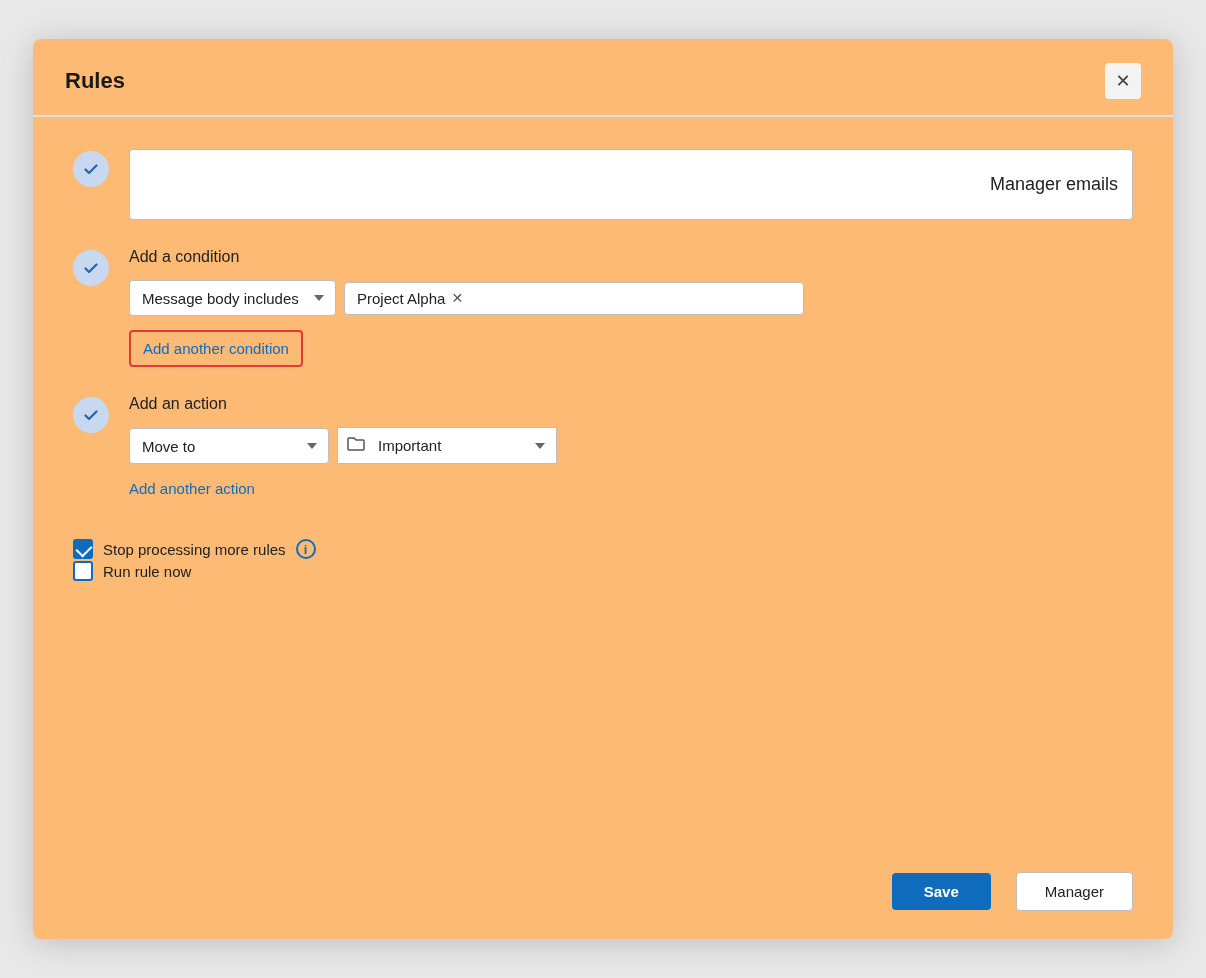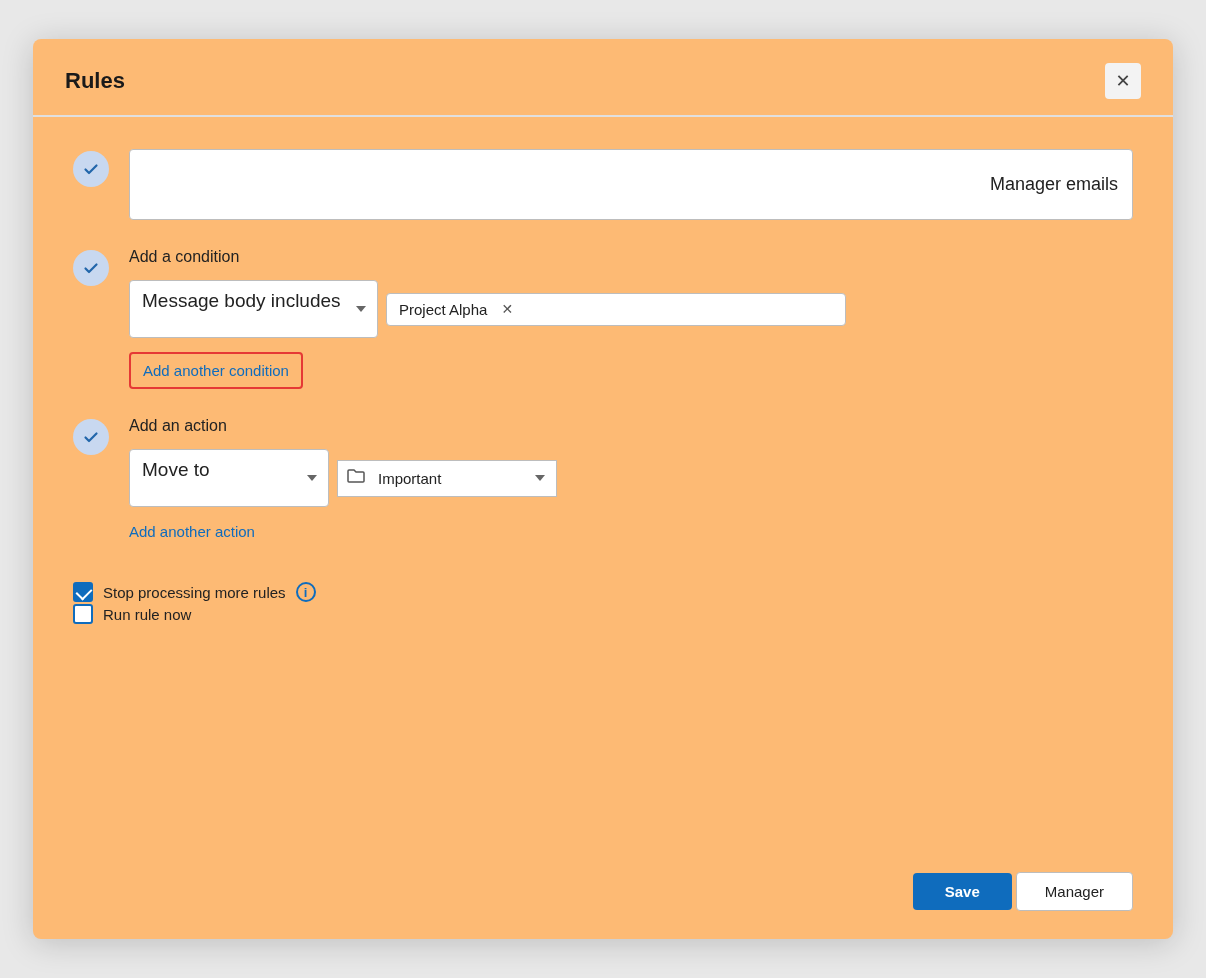--- a/index.html
+++ b/index.html
@@ -100,22 +100,22 @@
       align-items: center;
       gap: 8px;
       margin-bottom: 10px;
     }
     .select-dropdown {
       appearance: none;
       -webkit-appearance: none;
       background: #fff;
       border: 1.5px solid #bdbdbd;
       border-radius: 4px;
-      padding: 9px 36px 26px 12px;
-      font-size: 19px;
+      padding: 9px 36px 8px 12px;
+      font-size: 15px;
       color: #222;
       cursor: pointer;
       position: relative;
       outline: none;
       min-width: 200px;
     }
     .dropdown-wrapper {
       position: relative;
       display: inline-block;
     }
@@ -139,21 +139,21 @@
       padding: 7px 12px;
       display: flex;
       align-items: center;
       gap: 8px;
       min-width: 460px;
       background: #fff;
     }
     .tag {
       display: flex;
       align-items: center;
-      gap: 14px;
+      gap: 6px;
       font-size: 15px;
       color: #222;
     }
     .tag-close {
       cursor: pointer;
       color: #555;
       font-size: 14px;
       line-height: 1;
       background: none;
       border: none;
@@ -278,21 +278,21 @@
       color: #0f6cbd;
       font-weight: 700;
       cursor: pointer;
       flex-shrink: 0;
     }
     
     .dialog-footer {
       display: flex;
       justify-content: flex-end;
       align-items: center;
-      gap: 4px;
+      gap: 25px;
       padding: 20px 40px 28px 40px;
     }
     .btn-save {
       background: #0f6cbd;
       color: #fff;
       border: none;
       border-radius: 4px;
       padding: 10px 32px;
       font-size: 15px;
       font-weight: 600;

